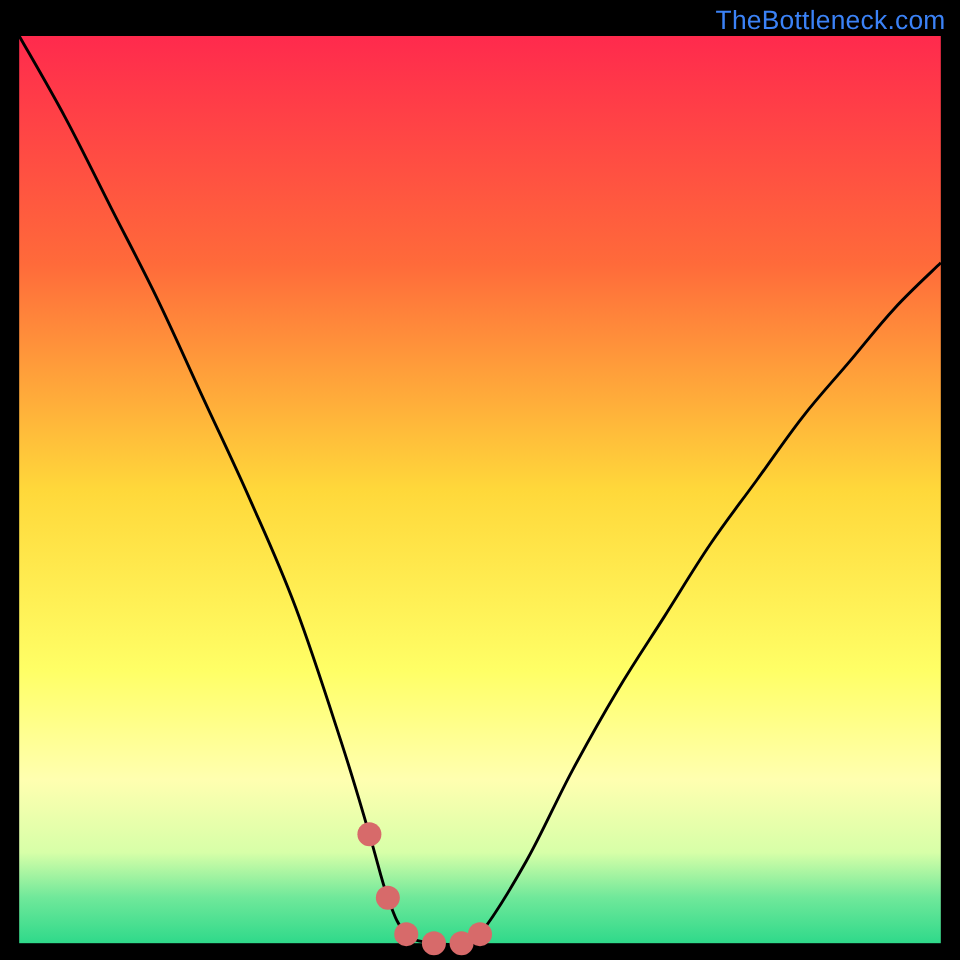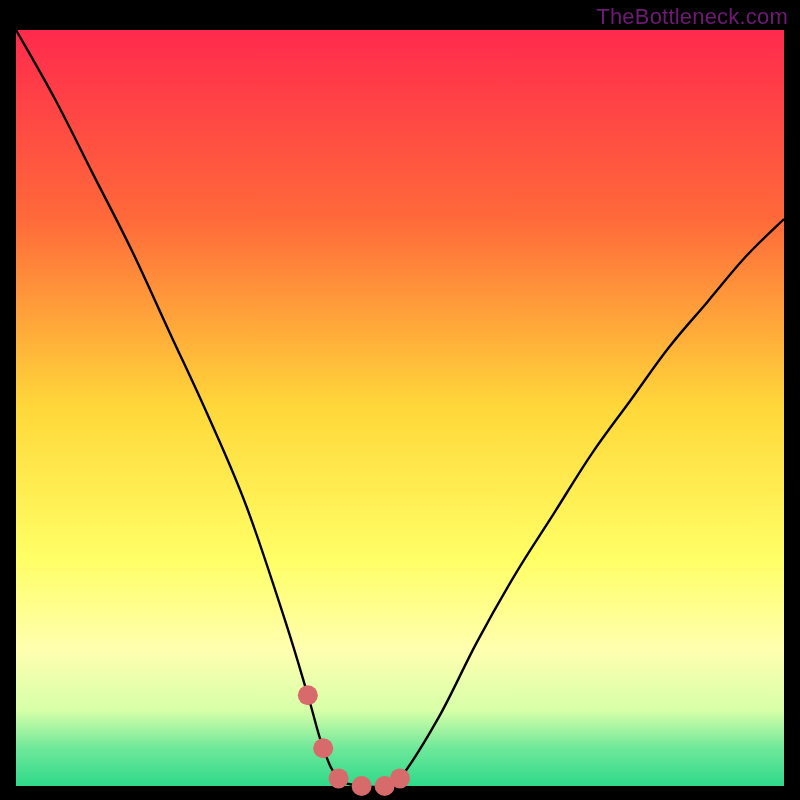--- a/index.html
+++ b/index.html
@@ -15,21 +15,21 @@
     position: relative;
     width: 800px;
     height: 800px;
   }
   .watermark {
     position: absolute;
     top: 4px;
     right: 12px;
     font-size: 22px;
     font-weight: 500;
-    color: #701a75;
+    color: #3b82f6;
     letter-spacing: 0.2px;
     z-index: 10;
   }
   svg {
     display: block;
   }
 </style>
 </head>
 <body>
 

